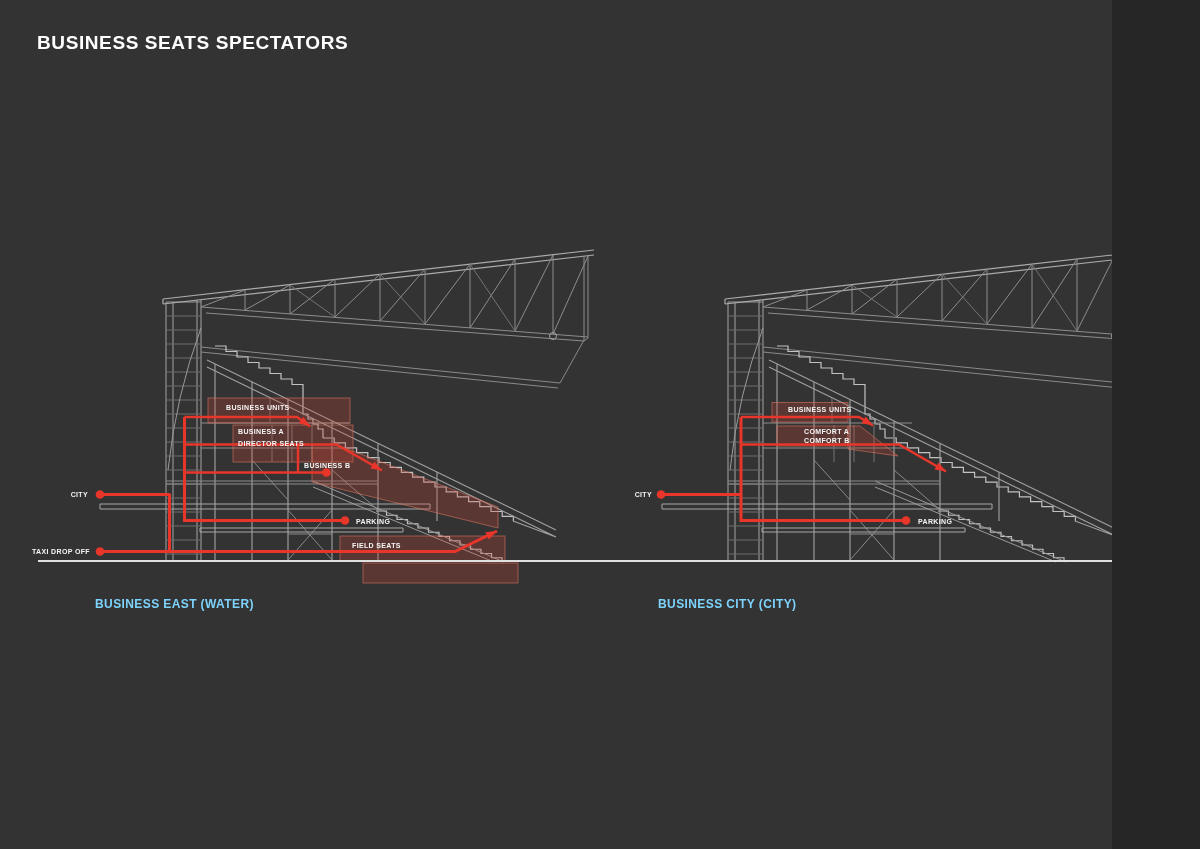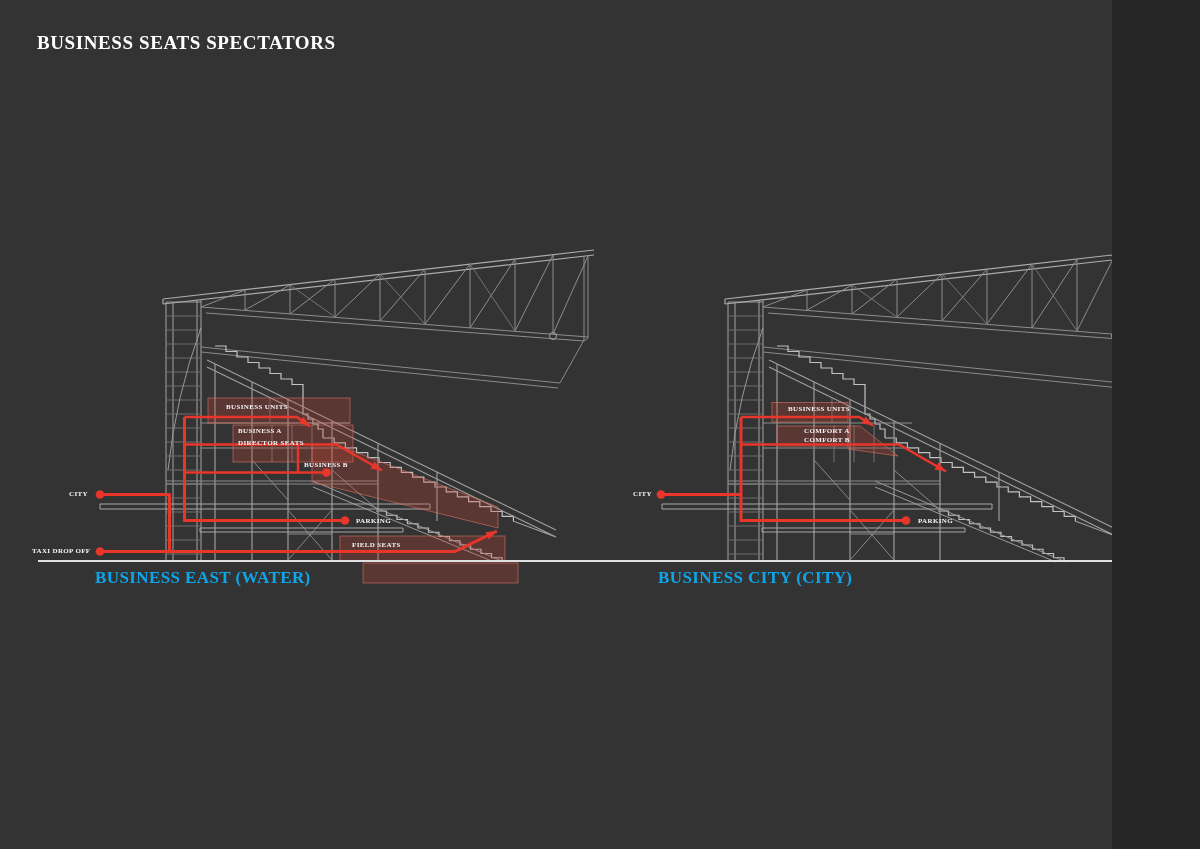--- a/index.html
+++ b/index.html
@@ -1,31 +1,31 @@
 <!DOCTYPE html>
 <html><head>
 <meta charset="utf-8">
 <style>
   html,body{margin:0;padding:0;background:#262626;}
   .page{
     position:relative;width:1112px;height:849px;background:#333333;
-    overflow:hidden;font-family:Liberation Serif, serif;
+    overflow:hidden;font-family:Liberation Sans, sans-serif;
   }
   .title{
     position:absolute;left:37px;top:32px;color:#ffffff;font-size:19px;
     font-weight:bold;letter-spacing:0.6px;white-space:nowrap;
   }
   svg.art{position:absolute;left:0;top:0;}
   .lbl{
     position:absolute;color:#f5f5f5;font-size:7px;font-weight:bold;
     letter-spacing:0.35px;line-height:9px;white-space:nowrap;
   }
   .lbl.right{text-align:right;}
   .caption{
-    position:absolute;top:568px;color:#0ea5e9;font-size:17px;
+    position:absolute;top:597px;color:#7dd3fc;font-size:12px;
     font-weight:bold;letter-spacing:0.4px;white-space:nowrap;
   }
 </style>
 </head>
 <body>
 
 <div class="page">
 
   <div class="title">BUSINESS SEATS SPECTATORS</div>
 

